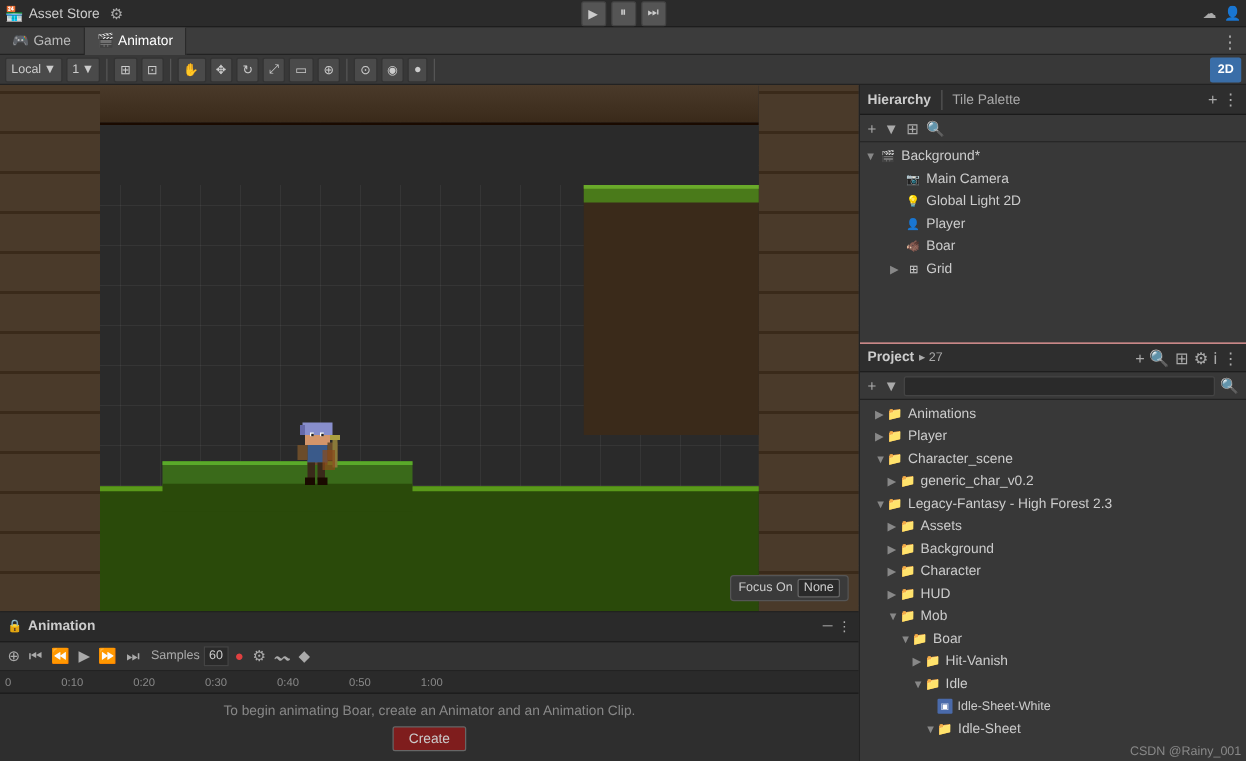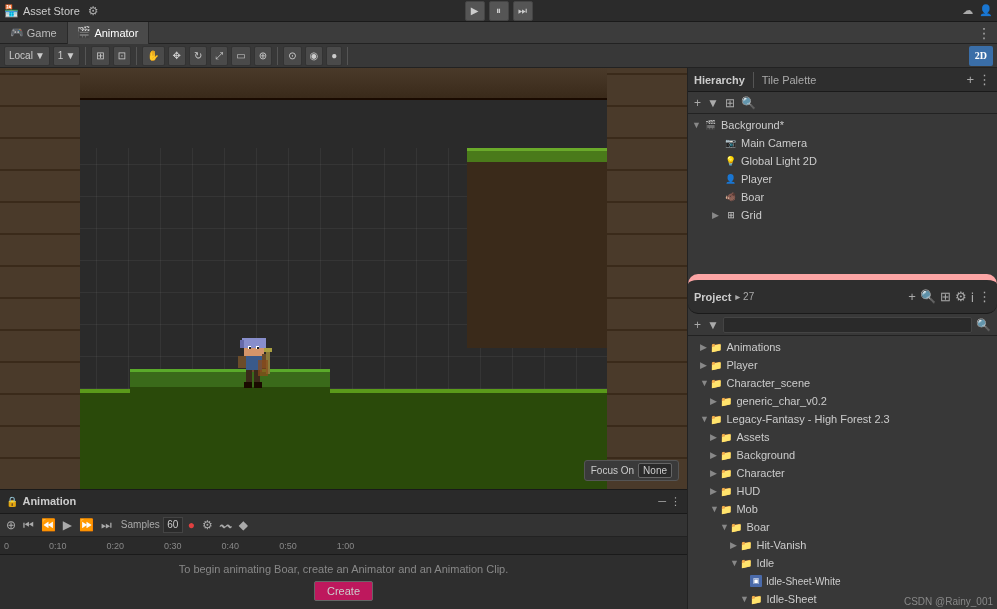--- a/index.html
+++ b/index.html
@@ -92,21 +92,21 @@
     .toolbar-sep { width: 1px; height: 18px; background: #555; margin: 0 2px; }
     .toolbar-2d {
       margin-left: auto;
       background: #3a6ea8;
       color: #fff;
       padding: 0 6px;
       height: 20px;
       border-radius: 2px;
       font-size: 10px;
       font-weight: bold;
-      display: flex; align-items: center; font-family: Liberation Serif, serif;
+      display: flex; align-items: center;
     }
 
     
     .main-layout {
       display: flex;
       height: calc(609px - 22px - 22px - 24px);
     }
     .scene-view {
       flex: 1;
       position: relative;
@@ -230,28 +230,27 @@
     }
     .tree-item .arrow { width: 12px; color: #888; font-size: 9px; }
     .tree-item .item-icon { width: 14px; height: 14px; margin-right: 3px; display: inline-flex; align-items: center; justify-content: center; font-size: 9px; }
     .icon-camera { color: #aaa; }
     .icon-light { color: #ffdd88; }
     .icon-player { color: #88aaff; }
     .icon-scene { color: #aaff88; }
 
     
     .project-header {
-      height: 40px;
+      height: 24px;
       background: #2e2e2e;
       display: flex;
       align-items: center;
       padding: 0 6px;
       border-bottom: 1px solid #1a1a1a;
-      border-top: 6px solid #fca5a5;
-      border-radius: 10px;
+      border-top: 1px solid #fca5a5;
     }
     .project-title { font-size: 11px; color: #ccc; font-weight: bold; }
     .proj-badge { color: #aaa; font-size: 10px; margin-left: 4px; }
 
     .project-toolbar {
       height: 22px;
       background: #383838;
       display: flex;
       align-items: center;
       padding: 0 4px;
@@ -540,21 +539,21 @@
         <span>0:20</span>
         <span>0:30</span>
         <span>0:40</span>
         <span>0:50</span>
         <span>1:00</span>
       </div>
 
       <div class="timeline-area">
         <div>
           <div style="margin-bottom:6px;">To begin animating Boar, create an Animator and an Animation Clip.</div>
-          <button style="background:#be185d; border:1px solid #666; color:#ccc; padding:3px 12px; border-radius:2px; cursor:pointer; font-size:11px;">Create</button>
+          <button style="background:#7f1d1d; border:1px solid #666; color:#ccc; padding:3px 12px; border-radius:2px; cursor:pointer; font-size:11px;">Create</button>
         </div>
       </div>
     </div>
   </div>
 
   <div class="right-panel">
 
     <div class="hierarchy-header">
       <span class="hierarchy-title">Hierarchy</span>
       <div class="hierarchy-sep"></div>

